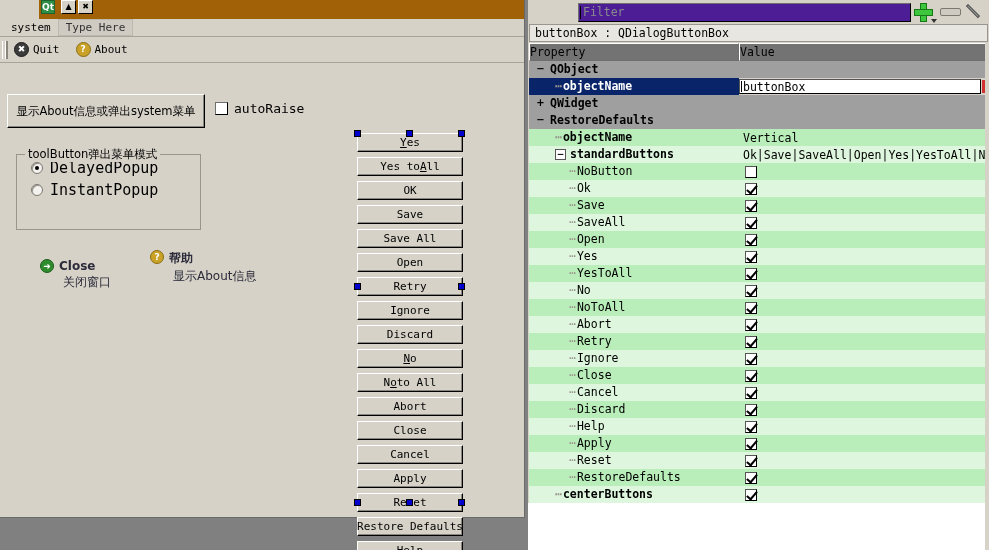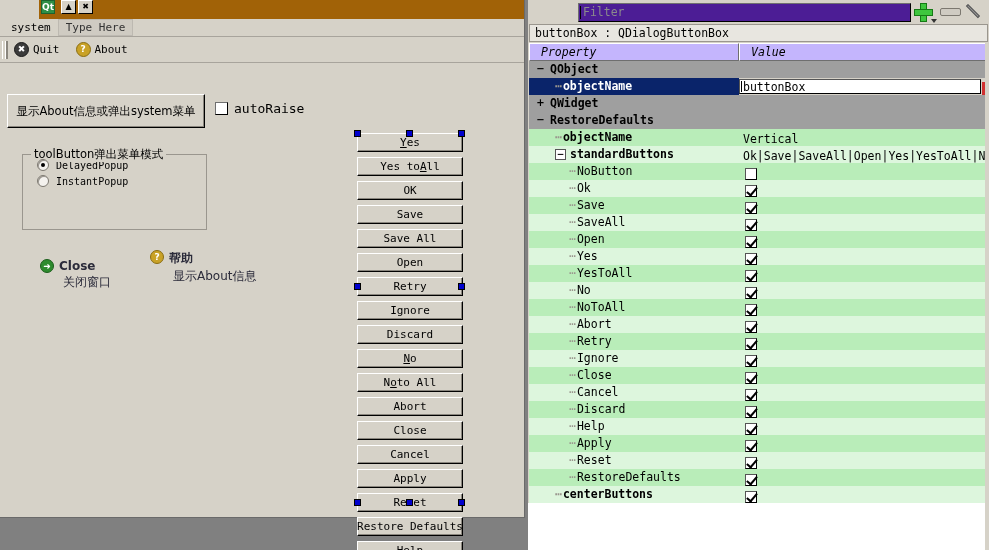--- a/index.html
+++ b/index.html
@@ -95,42 +95,42 @@
   }
   #auto-raise { left: 215px; top: 37px; display: flex; align-items: center; }
   .qcheck {
     width: 13px; height: 13px; background: #fff;
     border: 1px solid #000; border-top-color: #6f6f6f; border-left-color: #6f6f6f;
     margin-right: 6px; position: relative;
   }
   #auto-raise span { font-size: 13px; }
 
   #groupbox {
-    left: 22px; top: 90px; width: 185px; height: 76px;
+    left: 16px; top: 90px; width: 185px; height: 76px;
     border: 1px solid #9a968e;
   }
   #gb-title {
     position: absolute; top: -8px; left: 8px; padding: 0 3px;
     background: #d6d2c8; font-size: 11.5px; white-space: nowrap;
     font-family: "DejaVu Sans", "Liberation Sans", sans-serif;
   }
   .radio-row { display: flex; align-items: center; margin: 4px 0 0 14px; }
   .radio-row:first-of-type { margin-top: 10px; }
   .qradio {
     width: 12px; height: 12px; border-radius: 50%;
     background: #f4f2ee;
     border: 1px solid #7c7870;
     box-shadow: inset 1px 1px 0 #9a968e;
     margin-right: 7px; position: relative;
   }
   .qradio.sel::after {
     content: ""; position: absolute; left: 3px; top: 3px;
     width: 4px; height: 4px; border-radius: 50%; background: #000;
   }
-  .radio-row span { font-size: 10px; }
+  .radio-row span { font-size: 15px; }
 
   #act-close { left: 40px; top: 195px; }
   #act-help { left: 150px; top: 186px; }
   .act-block { display: flex; align-items: flex-start; }
   .act-ic { width: 14px; height: 14px; border-radius: 50%; margin-right: 5px;
             display: flex; align-items: center; justify-content: center;
             font-size: 9px; font-weight: bold; color: #fff; flex: none;
             font-family: "DejaVu Sans", sans-serif; line-height: 1; }
   .act-ic.arrow { background: #2e8b2e; border: 1px solid #1b5e1b; }
   .act-ic.qmark { background: #c9a227; border: 1px solid #8a6d12; }
@@ -191,37 +191,36 @@
   #obj-header {
     height: 18px; background: #e8e6e0;
     border: 1px solid #9a968e;
     display: flex; align-items: center; padding-left: 5px;
     font-size: 11.5px; margin: 0 1px;
   }
   #table-head {
     display: flex; height: 18px; margin: 1px 1px 0 1px;
   }
   .th {
-    background: #c4b5fd;
+    background: #737373;
     border: 1px solid #fff; border-right-color: #6f6f6f; border-bottom-color: #6f6f6f;
-    display: flex; align-items: center; padding-left: 11px;
+    display: flex; align-items: center; padding-left: 0;
     font-size: 11.5px;
-    font-style: italic;
   }
   .th.prop { width: 210px; }
   .th.val { flex: 1; }
 
   #rows { margin: 0 1px; }
   .prow { display: flex; height: 17px; align-items: stretch; font-size: 11.5px; }
   .prow .pname {
     width: 210px; display: flex; align-items: center;
     padding-left: 4px; overflow: hidden; white-space: nowrap;
     border-bottom: 1px solid rgba(255,255,255,0.0);
   }
-  .prow .pval { flex: 1; display: flex; align-items: flex-end; padding-left: 4px;
+  .prow .pval { flex: 1; display: flex; align-items: center; padding-left: 4px;
                 white-space: nowrap; overflow: hidden; }
   .prow.group { background: #9f9f9f; font-weight: bold; }
   .prow.group .pname { padding-left: 6px; }
   .prow.sel .pname { background: #0a246a; color: #fff; font-weight: bold; }
   .prow.green-a { background: #b9edb9; }
   .prow.green-b { background: #ddf6dd; }
   .prow.bold .pname { font-weight: bold; }
   .expander {
     display: inline-flex; width: 11px; height: 11px; margin-right: 4px;
     align-items: center; justify-content: center;

